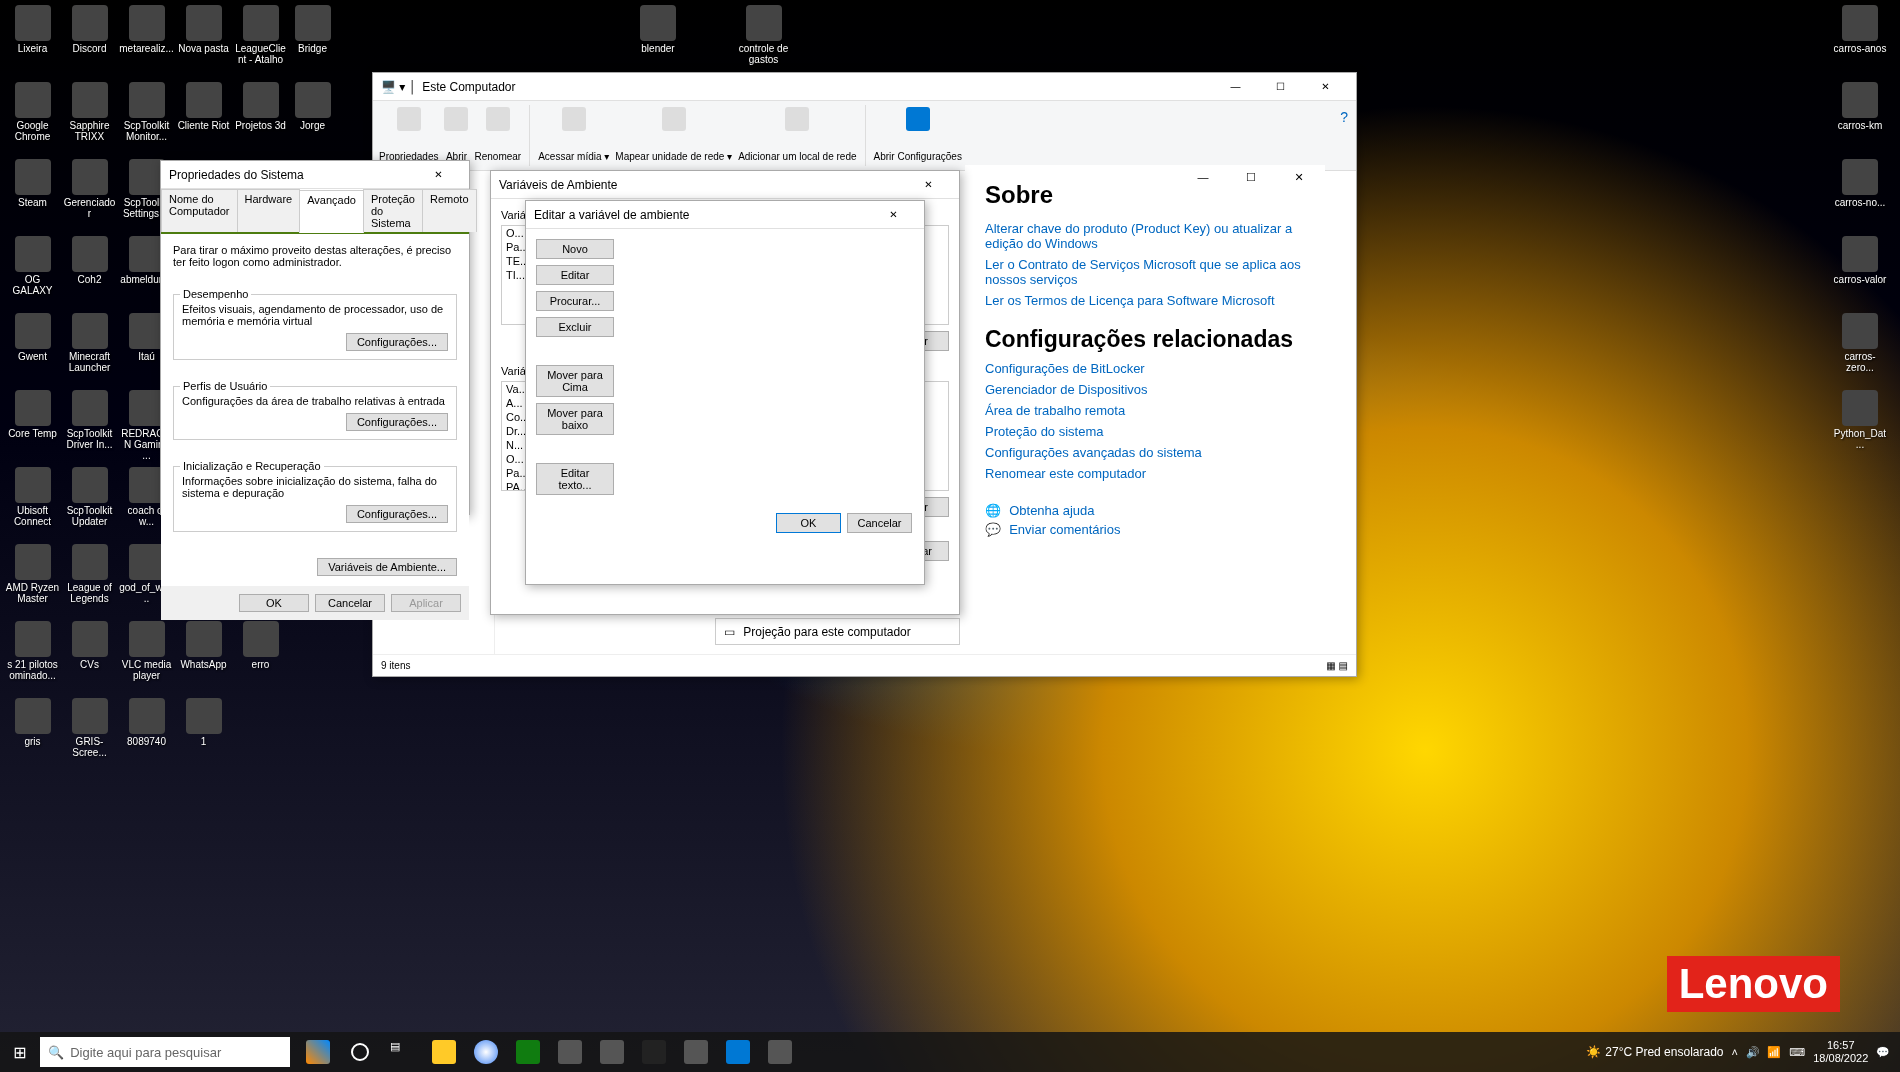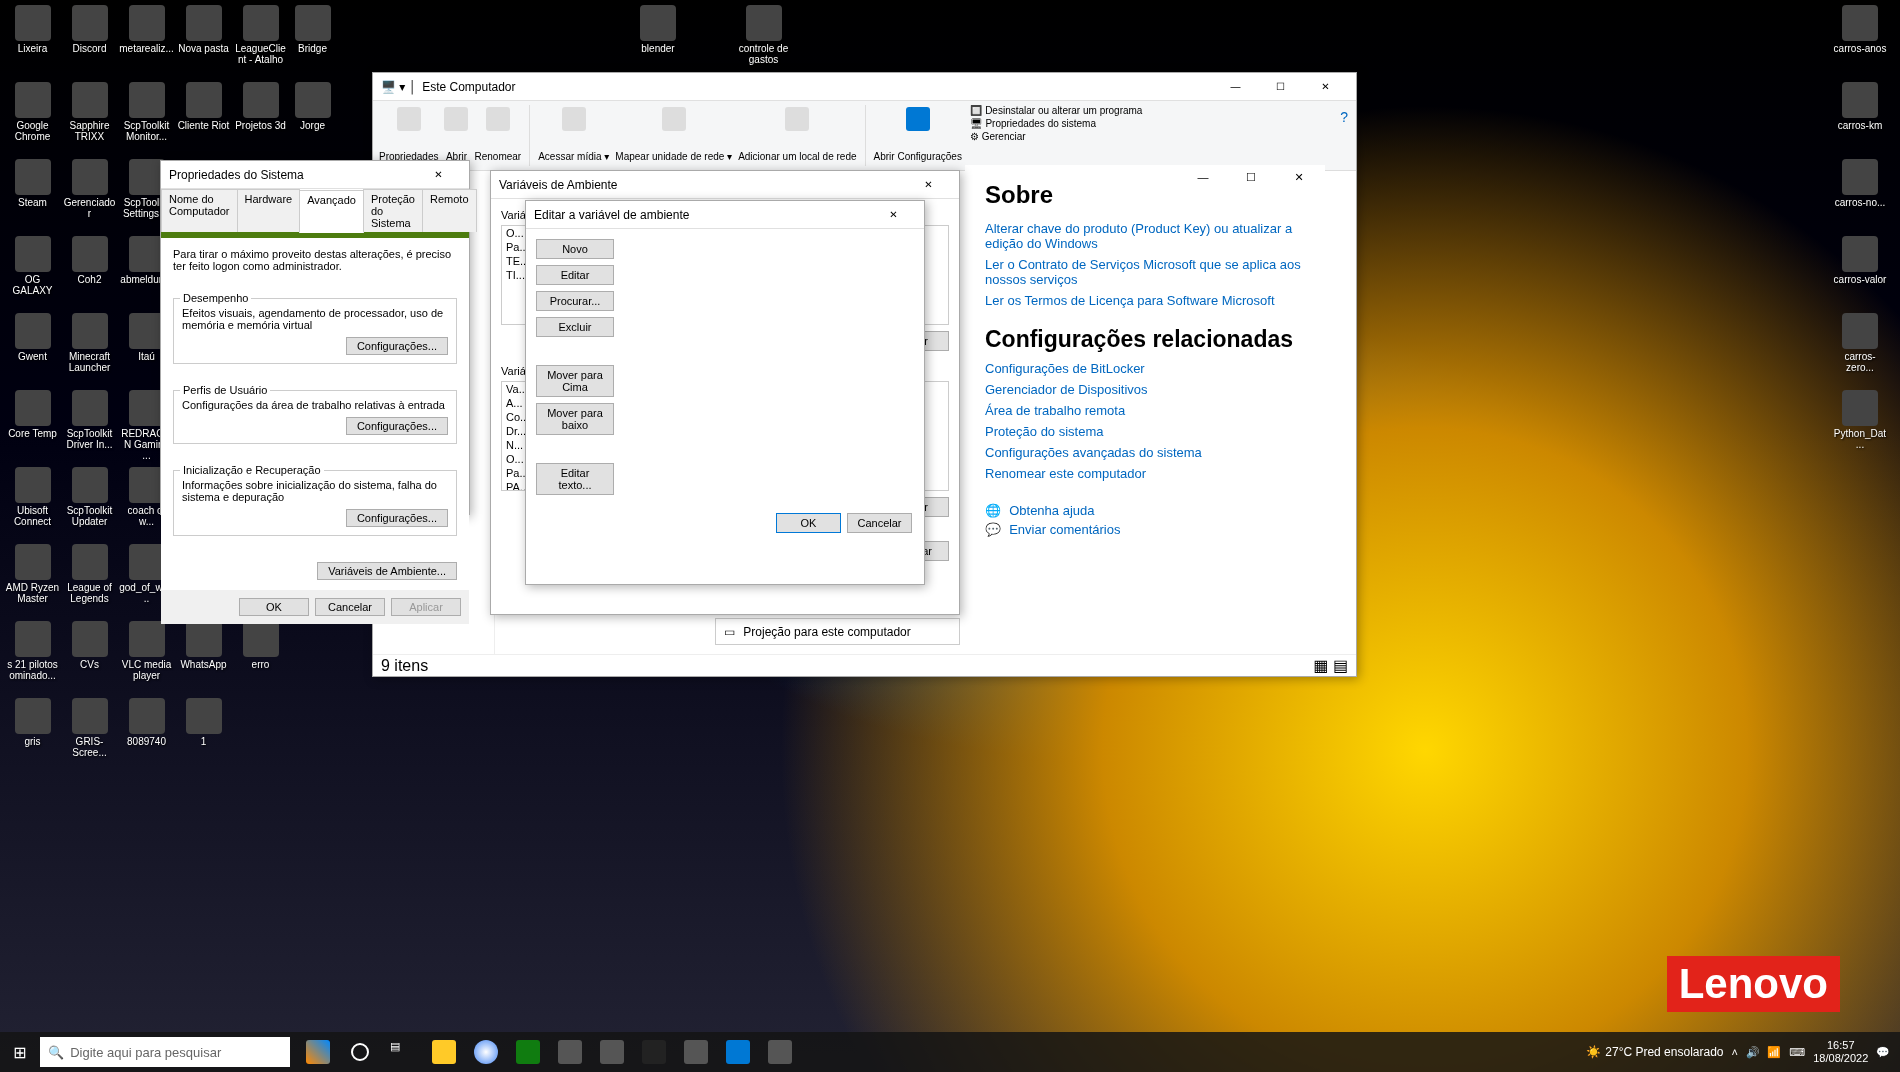--- a/index.html
+++ b/index.html
@@ -27,33 +27,33 @@
 .explorer { top: 72px; left: 372px; width: 985px; height: 605px; z-index: 5; }
 .explorer .ribbon-tabs { display: flex; height: 22px; background: #fff; border-bottom: 1px solid #ddd; font-size: 11px; }
 .explorer .ribbon-tabs .rtab { padding: 3px 10px; cursor: pointer; }
 .explorer .ribbon-tabs .rtab.active { background: #1979ca; color: #fff; }
 .explorer .ribbon { height: 70px; background: #f5f6f7; border-bottom: 1px solid #ddd; display: flex; padding: 4px; gap: 2px; font-size: 10px; }
 .explorer .ribbon .rbtn { display: flex; flex-direction: column; align-items: center; cursor: pointer; padding: 2px; gap: 20px; }
 .explorer .ribbon .rbtn .ricon { width: 24px; height: 24px; background: #ddd; border-radius: 3px; }
 .explorer .sidebar { position: absolute; top: 122px; left: 0; width: 122px; bottom: 22px; background: #fff; border-right: 1px solid #eee; padding: 4px; font-size: 11px; overflow: hidden; }
 .explorer .sidebar .sitem { padding: 2px 4px 2px 16px; cursor: pointer; display: flex; align-items: center; gap: 4px; }
 .explorer .sidebar .sitem .sico { width: 14px; height: 14px; background: #fc6; border-radius: 2px; }
-.explorer .status { position: absolute; bottom: 0; left: 0; right: 0; height: 22px; padding: 2px 8px; border-top: 1px solid #eee; font-size: 16px; display: flex; align-items: center; }
+.explorer .status { position: absolute; bottom: 0; left: 0; right: 0; height: 22px; padding: 2px 8px; border-top: 1px solid #eee; font-size: 10px; display: flex; align-items: center; }
 
 
 .settings-panel { position: absolute; top: 165px; left: 965px; width: 360px; height: 480px; background: #fff; z-index: 6; padding: 16px 20px; }
 .settings-panel h1 { font-size: 24px; font-weight: 600; margin-bottom: 12px; }
 .settings-panel .slink { color: #0067c0; font-size: 13px; margin: 6px 0; cursor: pointer; display: block; }
 .settings-panel h2 { font-size: 23px; font-weight: 600; margin: 18px 0 8px; }
 .settings-panel .wbtns2 { position: absolute; top: 6px; right: 6px; display: flex; gap: 8px; }
 .settings-panel .helprow { display: flex; align-items: center; gap: 8px; margin: 4px 0; font-size: 13px; }
 
 
 .sysprops { top: 160px; left: 160px; width: 310px; height: 355px; z-index: 20; background: #f0f0f0; }
-.sysprops .tabs { display: flex; background: #fff; border-bottom: 6px solid #4d7c0f; font-size: 11px; }
+.sysprops .tabs { display: flex; background: #fff; border-bottom: 2px solid #4d7c0f; font-size: 11px; }
 .sysprops .tabs .tab { padding: 3px 7px; border: 1px solid #ccc; border-bottom: none; margin-right: -1px; background: #f0f0f0; cursor: pointer; }
 .sysprops .tabs .tab.active { background: #fff; border-bottom: 1px solid #fff; position: relative; top: 1px; }
 .sysprops .body { padding: 10px 12px; background: #fff; font-size: 11px; }
 .sysprops .group { border: 1px solid #ccc; padding: 8px; margin: 26px 0; position: relative; }
 .sysprops .group .gtitle { position: absolute; top: -7px; left: 6px; background: #fff; padding: 0 3px; font-size: 11px; }
 .sysprops .btn { padding: 2px 10px; border: 1px solid #adadad; background: #e1e1e1; cursor: pointer; font-size: 11px; min-width: 70px; }
 .sysprops .btnrow { display: flex; justify-content: flex-end; gap: 6px; padding: 8px; background: #f0f0f0; }
 
 
 .envvars { top: 170px; left: 490px; width: 470px; height: 445px; z-index: 25; background: #fff; border: 1px solid #aaa; }
@@ -351,25 +351,20 @@
       </div>
     <div class="rbtn">
         <div class="ricon"></div>
         <span>Adicionar um local de rede</span>
       </div>
     <div style="border-left:1px solid #ddd;margin:0 4px"></div>
     <div class="rbtn">
         <div class="ricon" style="background:#0078d4"></div>
         <span>Abrir Configurações</span>
       </div>
-    <div style="display:flex;flex-direction:column;gap:2px;font-size:10px;padding-left:4px">
-      <div style="cursor:pointer">🔲 <span>Desinstalar ou alterar um programa</span></div>
-      <div style="cursor:pointer">🖥 <span>Propriedades do sistema</span></div>
-      <div style="cursor:pointer">⚙ <span>Gerenciar</span></div>
-    </div>
     <div style="margin-left:auto;color:#0067c0;font-size:14px;padding:4px">?</div>
   </div>
   <div class="sidebar" id="explorer-sidebar">
       <div class="sitem">
         <span class="sico"></span>
         <span>Músicas</span>
       </div>
       <div class="sitem">
         <span class="sico"></span>
         <span>Objetos 3D</span>

